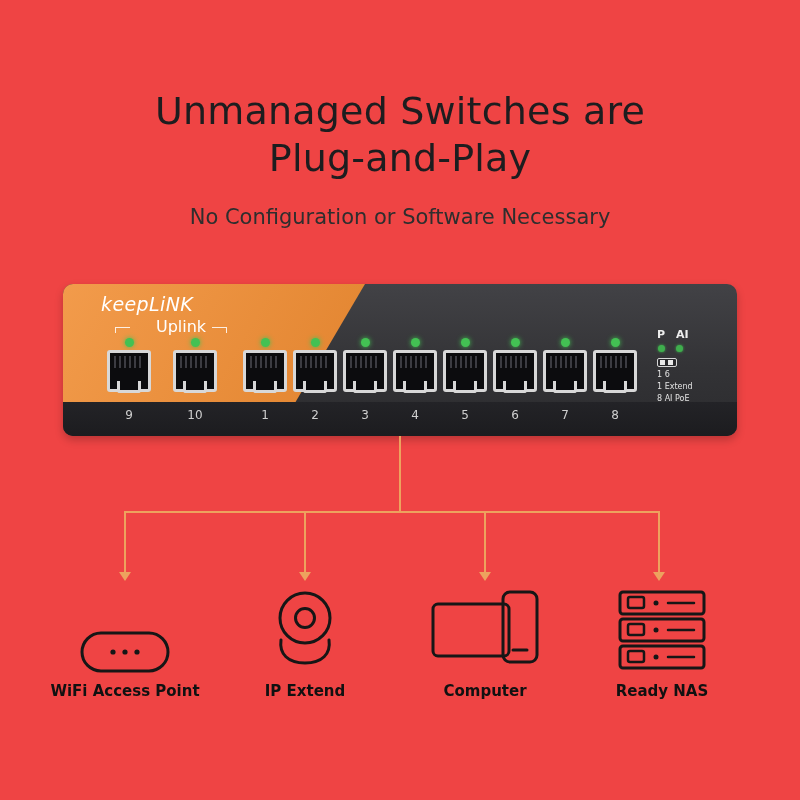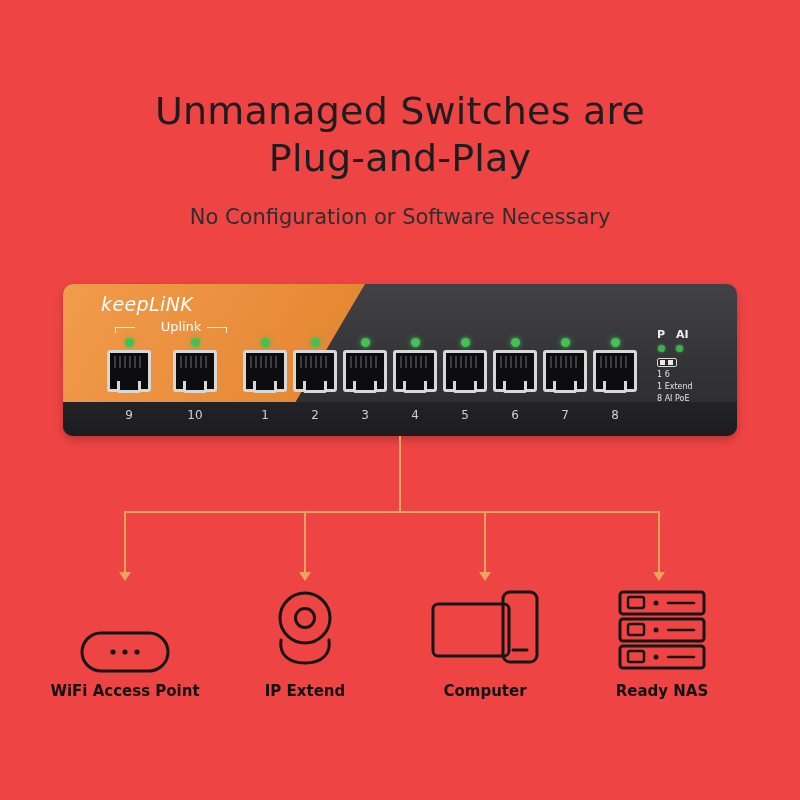--- a/index.html
+++ b/index.html
@@ -24,21 +24,21 @@
             clip-path:polygon(0 0,100% 0,77% 100%,0 100%); }
   .switch-bottom { position:absolute; left:0; top:118px; width:100%; height:34px;
             background:linear-gradient(180deg,#232327,#1c1c1f); }
   .brand { position:absolute; left:38px; top:9px; color:#fff; font-size:19px;
            font-weight:400; font-style:italic; letter-spacing:.4px; }
 
   .bracket { position:absolute; display:flex; align-items:flex-start; color:#fff; }
   .bracket .seg { border-top:1px solid rgba(255,255,255,.85); height:6px; flex:1; margin-top:7px; }
   .bracket .seg.l { border-left:1px solid rgba(255,255,255,.85); }
   .bracket .seg.r { border-right:1px solid rgba(255,255,255,.85); }
-  .bracket .lbl { font-size:13px; line-height:14px; padding:0 6px; white-space:nowrap;margin-left:20px; }
+  .bracket .lbl { font-size:16px; line-height:14px; padding:0 6px; white-space:nowrap;margin-left:20px; }
   .uplink-bracket { left:52px; top:36px; width:112px; }
   .poe-bracket { left:177px; top:30px; width:405px; }
 
   .pgroup { position:absolute; top:54px; display:flex; }
   .uplink-group { left:44px; gap:22px; }
   .poe-group { left:180px; gap:6px; }
   .port-col { display:flex; flex-direction:column; align-items:center; width:44px; }
   .led { width:9px; height:9px; border-radius:50%; background:#43C153;
          box-shadow:0 0 5px #43C153; margin-bottom:3px; }
   .port { width:44px; height:42px; background:#0c0c0e; border:3px solid #d8d8d8;

